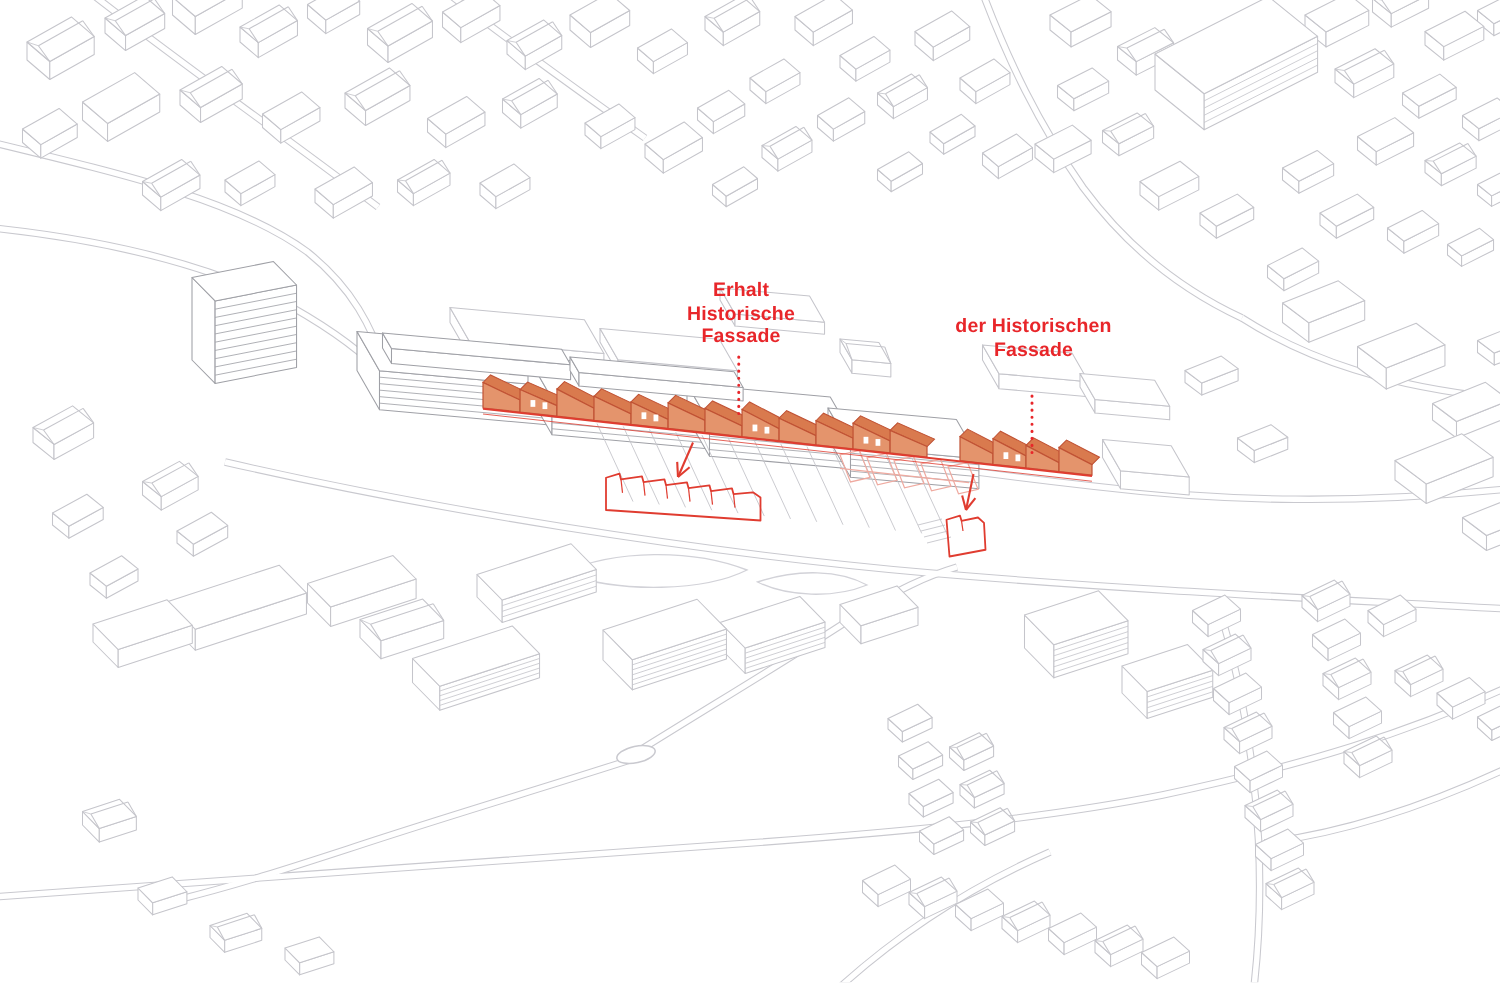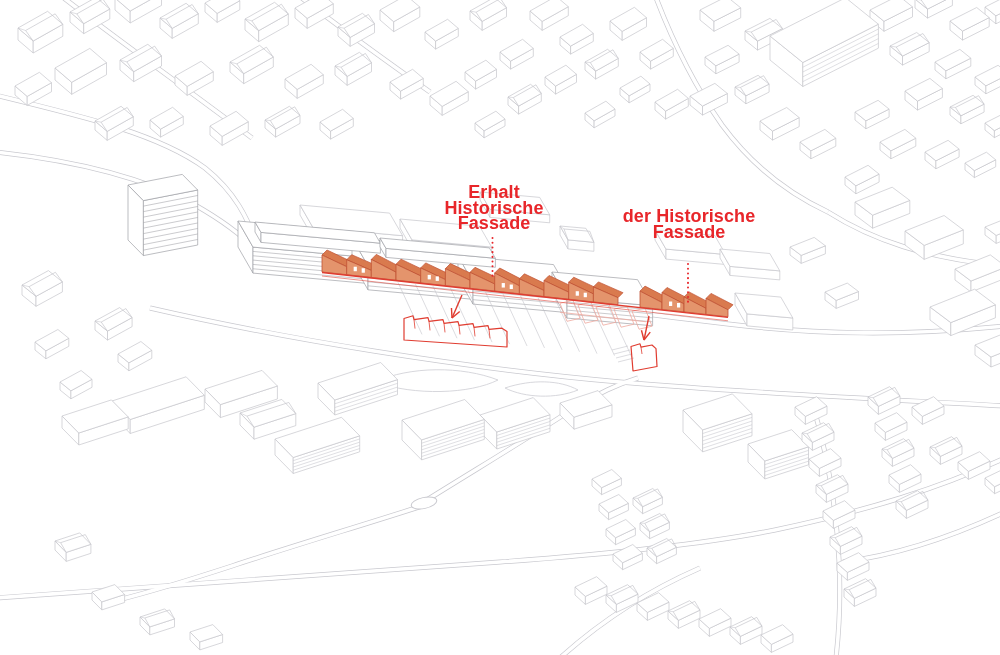--- a/index.html
+++ b/index.html
@@ -1,20 +1,20 @@
 <!DOCTYPE html>
 <html style="--c-annotation-red: #e8262a; --c-facade-fill: #e4946c; --c-facade-roof: #d97a4e; --c-facade-stroke: #c05234; --c-outline-red: #e03c30; --c-wireframe-pink: #efaaa0; --c-linework-gray: #c5c5cb; --c-site-gray: #9fa0a6; --c-road-gray: #c9c9cf; --c-landscape-gray: #d2d2d8; --c-background: #ffffff;"><head>
 <meta charset="utf-8">
 <style>
   html,body{margin:0;padding:0;background:#fff;}
   .stage{position:relative;width:1000px;height:655px;background:var(--c-background,#fff);
          overflow:hidden;font-family:"Liberation Sans",sans-serif;}
   .stage svg{position:absolute;left:0;top:0;}
   .annotation{position:absolute;width:170px;text-align:center;color:var(--c-annotation-red,#e8262a);
-      font-weight:700;font-size:18px;line-height:15.5px;letter-spacing:.1px;}
+      font-weight:700;font-size:13px;line-height:15.5px;letter-spacing:.1px;}
   #annotation-erhalt{left:409px;top:185px;}
   #annotation-rekonstruktion{left:604px;top:209px;}
 </style>
 </head>
 <body>
 
 <div class="stage">
 
   <svg id="scene" viewBox="0 0 1000 655" width="1000" height="655">
       <g>
@@ -1034,17 +1034,17 @@
       </g>
     </svg>
 
   <div class="annotation" id="annotation-erhalt">
     <div>Erhalt</div>
     <div>Historische</div>
     <div>Fassade</div>
   </div>
 
   <div class="annotation" id="annotation-rekonstruktion">
-    <div>der Historische</div>
+    <div>der Historischen</div>
     <div>Fassade</div>
   </div>
 
 </div>
 
 </body></html>

